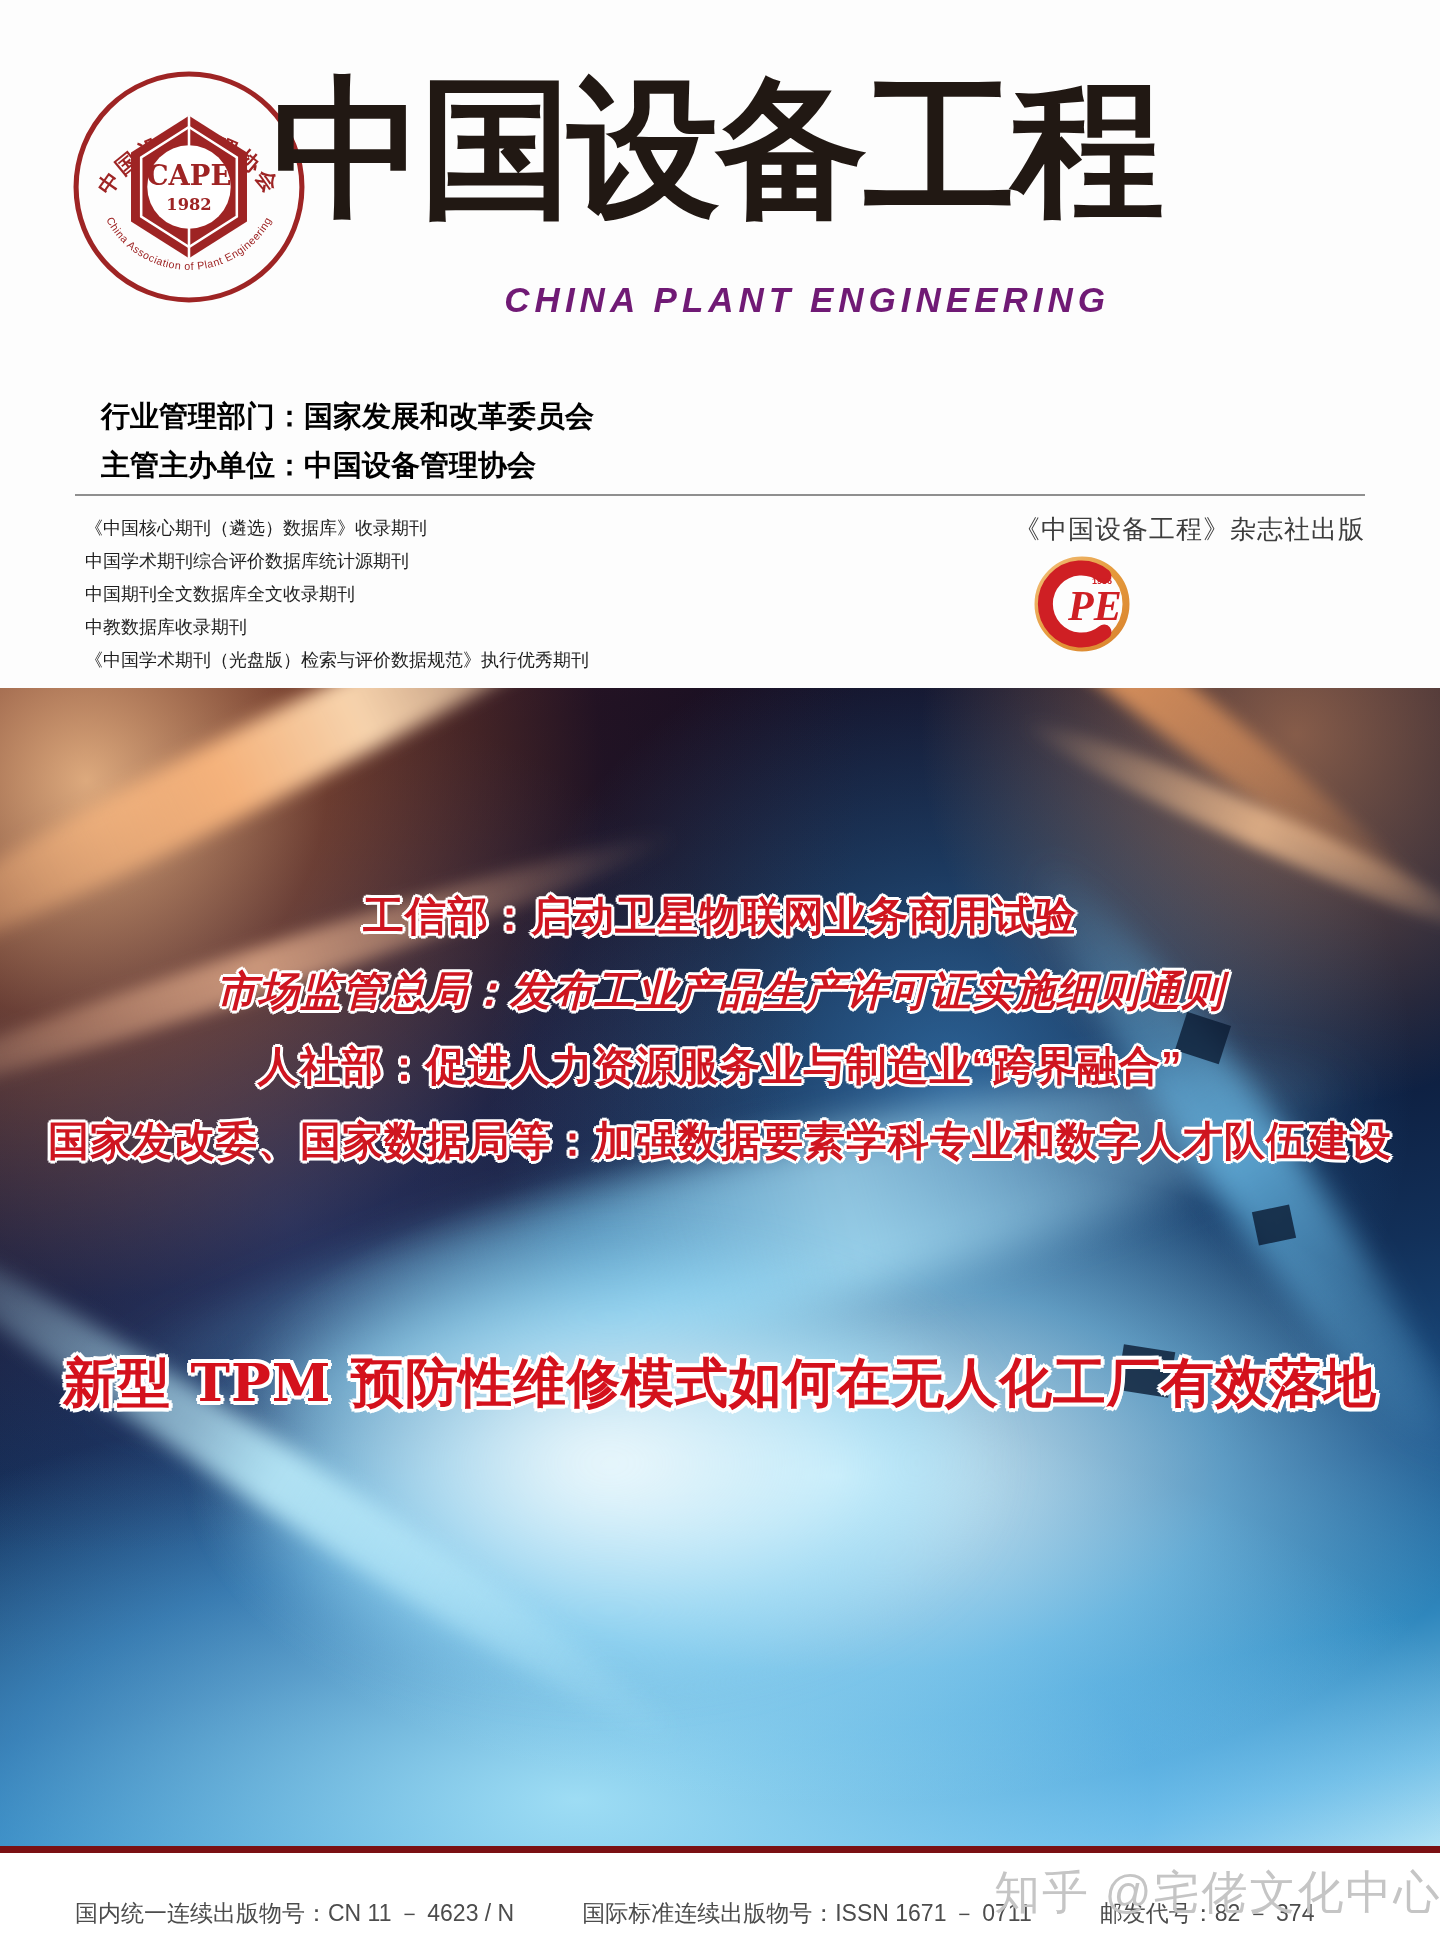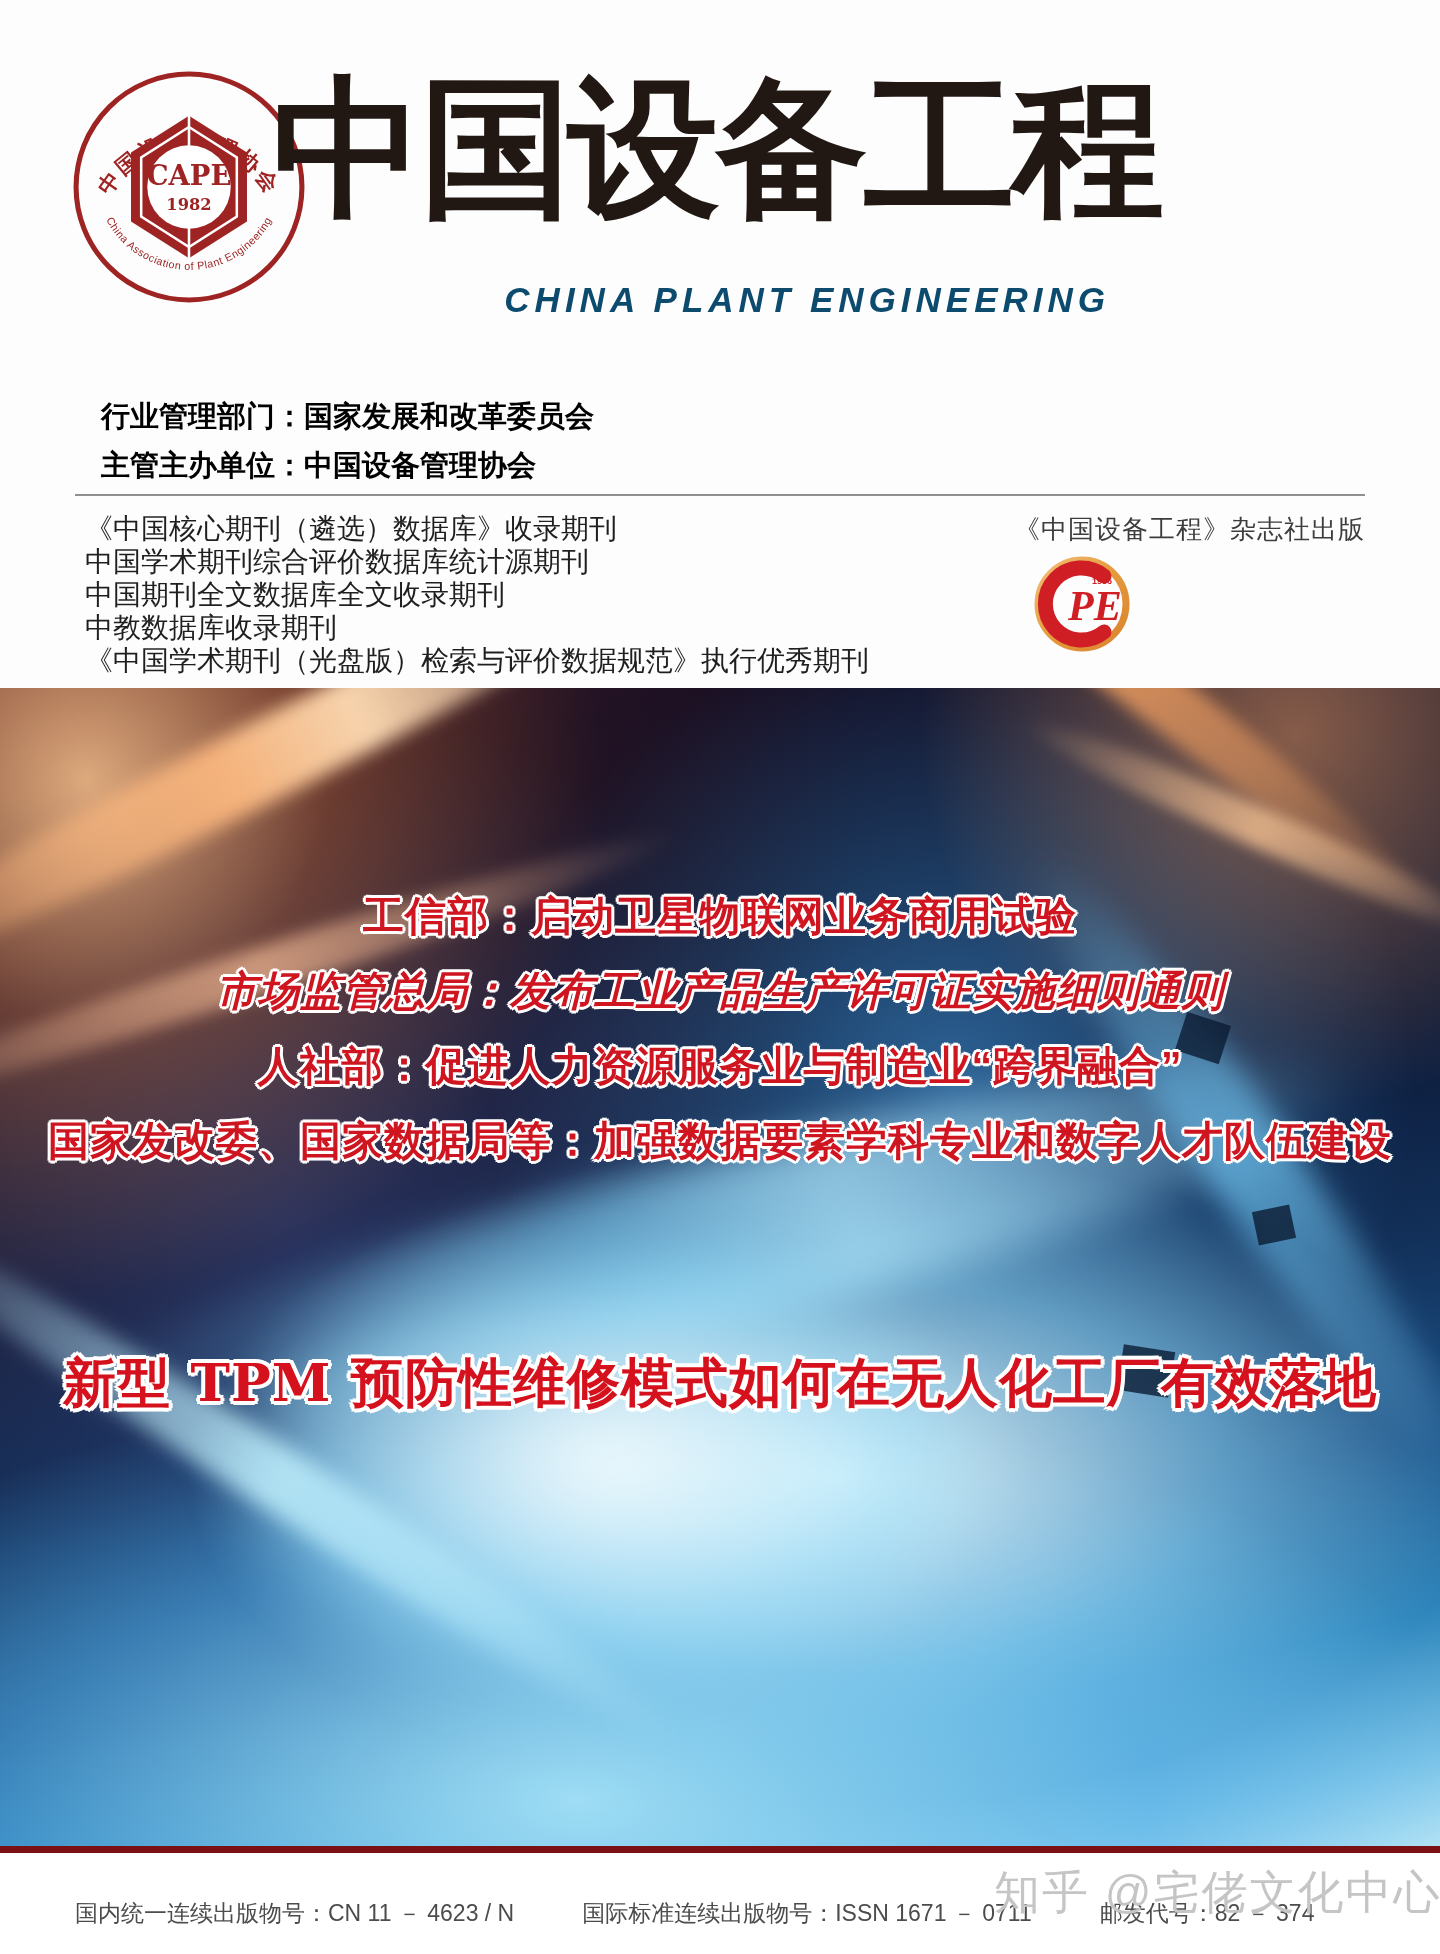--- a/index.html
+++ b/index.html
@@ -13,33 +13,33 @@
   
   .mag-title{
     position:absolute; left:272px; top:42px; width:846px; height:226px;
     font-family:"DejaVu Serif","Liberation Serif",serif;
     font-weight:900; font-size:152px; line-height:212px; color:#211813;
     text-align:justify; text-align-last:justify; letter-spacing:-4px; white-space:nowrap;
   }
   .mag-subtitle{
     position:absolute; left:272px; top:280px; width:838px;
     text-align:right; font-weight:bold; font-style:italic;
-    font-size:35px; letter-spacing:5px; color:#0c4a6e; white-space:nowrap;
+    font-size:35px; letter-spacing:5px; color:#701a75; white-space:nowrap;
   }
   
   .admin-lines{
     position:absolute; left:101px; top:392px;
     font-size:29px; line-height:49px; font-weight:600; color:#000000;
   }
   
   .divider{position:absolute; left:75px; top:494px; width:1290px; border-top:2px solid #8f8f8f;}
   
   .credentials{
     position:absolute; left:85px; top:512px; margin:0; padding:0; list-style:none;
-    font-size:28px; line-height:33px; color:#1f1f1f;
+    font-size:18px; line-height:33px; color:#1f1f1f;
   }
   .publisher-line{
     position:absolute; right:75px; top:512px;
     font-size:26px; color:#3d3d3d; letter-spacing:1px;
   }
   .cpe-logo{position:absolute; left:1026px; top:554px; width:112px; height:100px;}
   
   .hero{
     position:absolute; left:0; top:688px; width:1440px; height:1158px; overflow:hidden;
     background:

